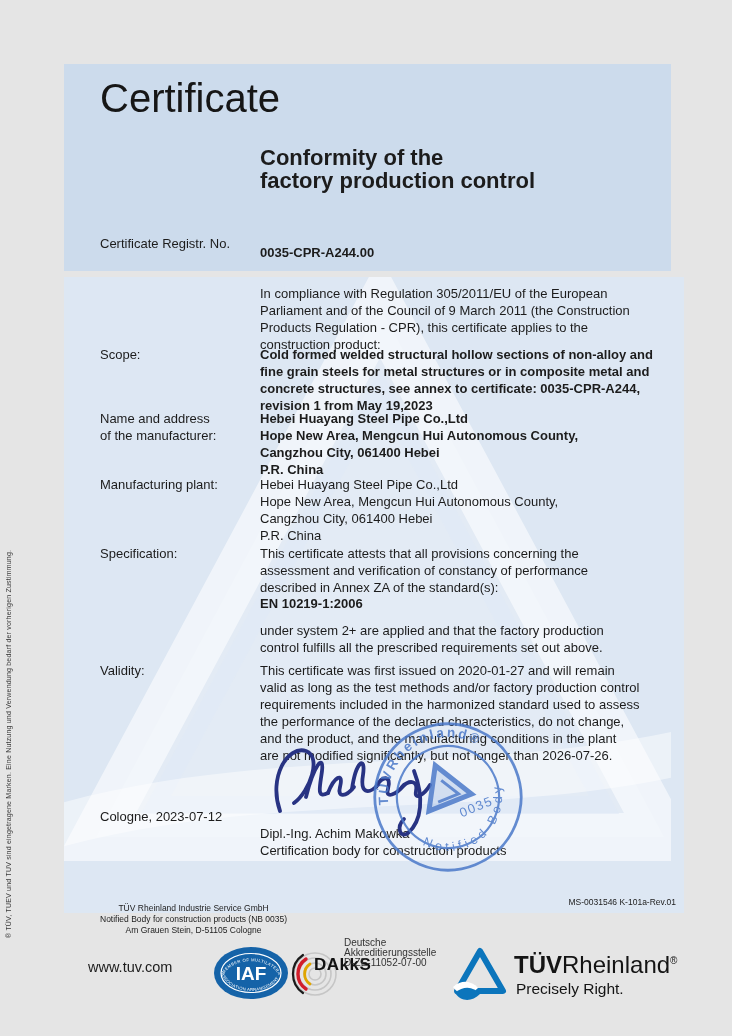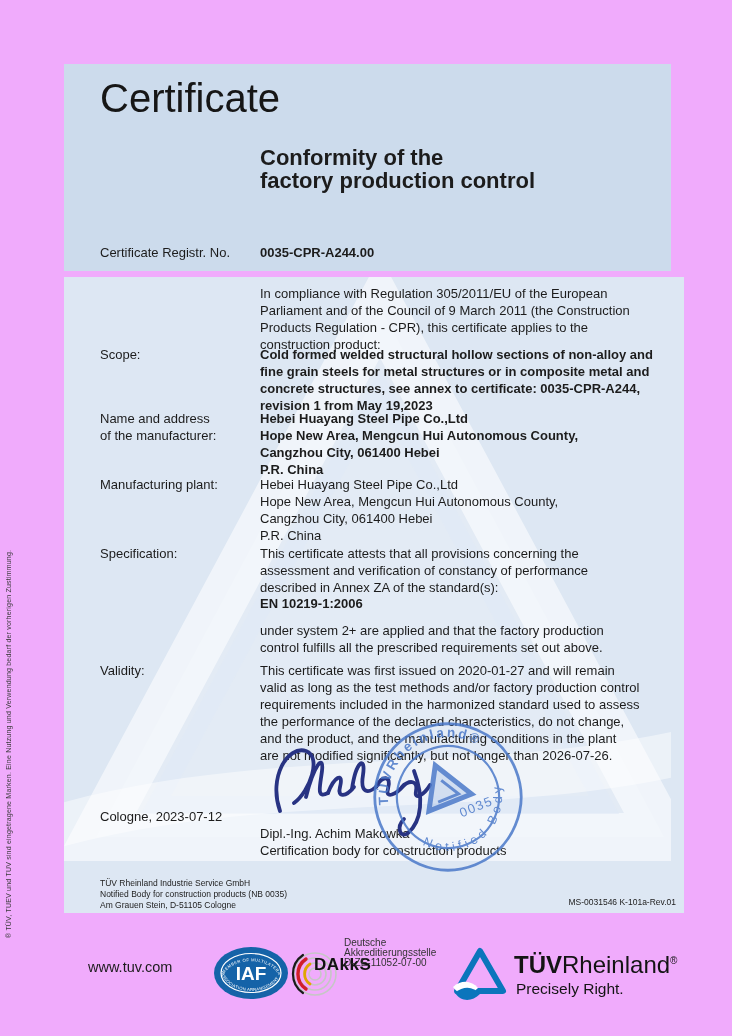--- a/index.html
+++ b/index.html
@@ -1,38 +1,38 @@
 <!DOCTYPE html>
 <html><head>
 <meta charset="utf-8">
 <style>
   html,body{margin:0;padding:0;background:#ffffff;}
-  .page{position:relative;width:732px;height:1036px;background:#f0abfc;overflow:hidden;
+  .page{position:relative;width:732px;height:1036px;background:#e5e5e5;overflow:hidden;
         font-family:"Liberation Sans",sans-serif;color:#1c1c1c;}
   .abs{position:absolute;}
   .pre{white-space:pre-line;}
   .bold{font-weight:bold;}
 
   
   .side-note{left:5px;top:938px;width:400px;font-size:7px;color:#3a3a3a;
              transform:rotate(-90deg);transform-origin:0 0;letter-spacing:.2px;}
 
   
   .header-block{left:64px;top:64px;width:607px;height:207px;background:#ccdbec;}
   .title{left:36px;top:12px;font-size:40px;font-weight:400;color:#161616;}
   .subtitle{left:196px;top:82px;font-size:22px;line-height:23px;font-weight:bold;}
   .according{left:196px;top:138px;font-size:15px;font-weight:bold;}
-  .reg-label{left:36px;top:181px;font-size:13px;}
+  .reg-label{left:36px;top:172px;font-size:13px;}
   .reg-value{left:196px;top:181px;font-size:13px;font-weight:bold;}
 
   
   .body-block{left:64px;top:277px;width:607px;height:636px;background:#dde7f3;padding-left:13px;}
   .row-label{left:36px;font-size:13px;line-height:17px;z-index:2;}
   .row-value{left:196px;width:440px;font-size:13px;line-height:17px;z-index:2;}
-  .small-issuer{left:36px;top:601px;font-size:8.5px;line-height:10.8px;color:#222;z-index:2;}
+  .small-issuer{left:36px;top:626px;font-size:8.5px;line-height:10.8px;color:#222;z-index:2;text-align:center;}
   .doc-code{right:8px;top:620px;font-size:8.5px;color:#222;z-index:2;}
   .watermark{left:0;top:0;z-index:0;}
   .signature{left:200px;top:458px;z-index:3;}
   .stamp{left:304px;top:440px;z-index:4;opacity:.85;}
 
   
   .website{left:88px;top:959px;font-size:14.5px;color:#1c1c1c;}
   .iaf-logo{left:212px;top:945px;}
   .dakks-arcs{left:288px;top:946px;}
   .dakks-name{left:314px;top:955px;font-size:17px;font-weight:bold;letter-spacing:.5px;color:#111;}

